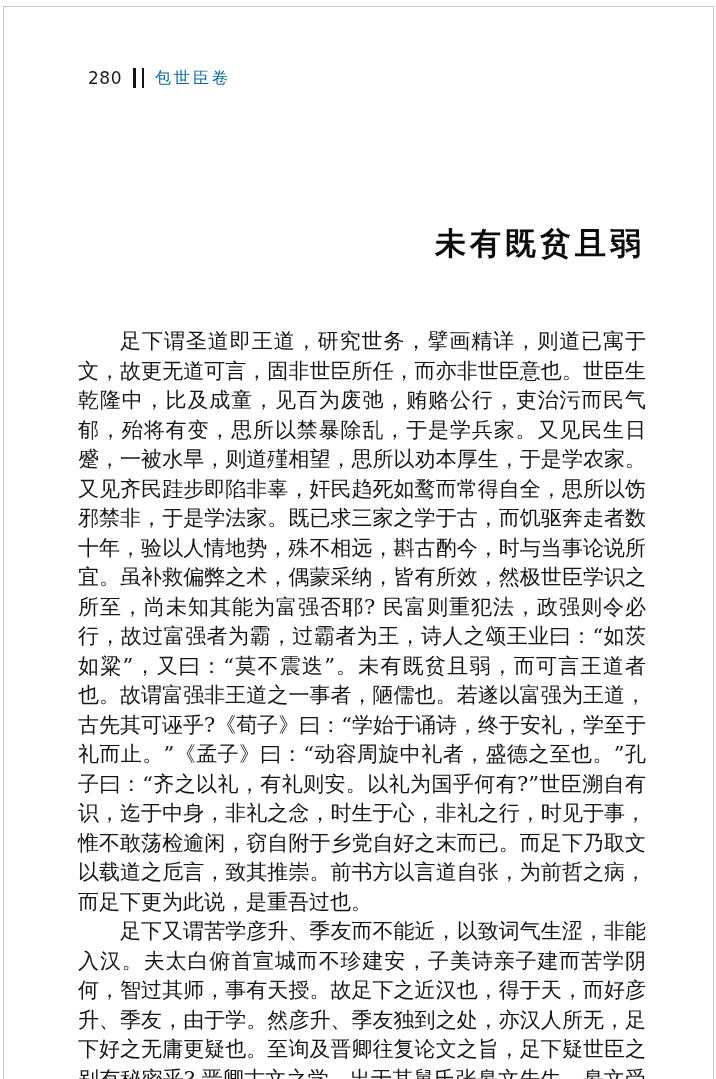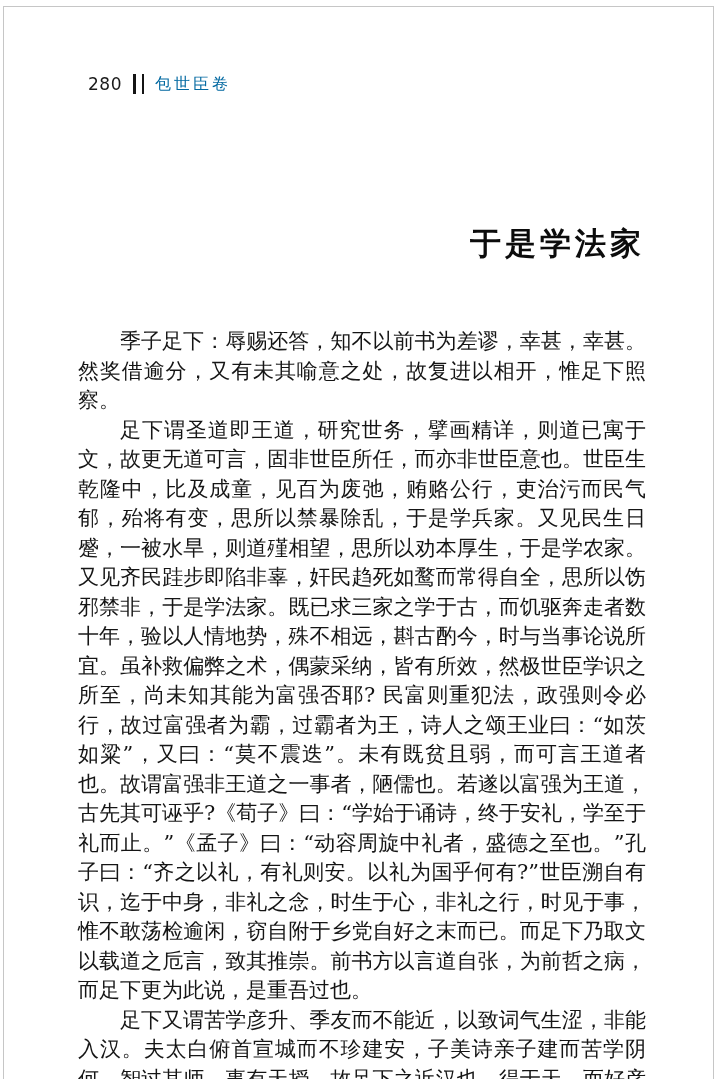--- a/index.html
+++ b/index.html
@@ -24,21 +24,21 @@
     right: 2px;
     bottom: -2px;
     border: 1px solid #c6c6c6;
     border-bottom: none;
     pointer-events: none;
   }
   
   .running-head {
     position: absolute;
     left: 88px;
-    top: 74px;
+    top: 68px;
     display: flex;
     align-items: center;
     gap: 11px;
   }
   .page-number {
     font-family: "DejaVu Sans", "Liberation Sans", sans-serif;
     font-size: 17px;
     font-weight: 500;
     color: #1b1b1b;
     letter-spacing: 0.5px;
@@ -92,21 +92,20 @@
 <div class="page">
 
   <div class="scan-frame"></div>
 
   <div class="running-head">
     <span class="page-number">280</span>
     <span class="double-bar"></span>
     <span class="book-title">包世臣卷</span>
   </div>
 
-  <h1 class="chapter-title">于是学法家</h1>
+  <h1 class="chapter-title">未有既贫且弱</h1>
 
   <div class="body-text">
-    <p>季子足下：辱赐还答，知不以前书为差谬，幸甚，幸甚。然奖借逾分，又有未其喻意之处，故复进以相开，惟足下照察。</p>
     <p>足下谓圣道即王道，研究世务，擘画精详，则道已寓于文，故更无道可言，固非世臣所任，而亦非世臣意也。世臣生乾隆中，比及成童，见百为废弛，贿赂公行，吏治污而民气郁，殆将有变，思所以禁暴除乱，于是学兵家。又见民生日蹙，一被水旱，则道殣相望，思所以劝本厚生，于是学农家。又见齐民跬步即陷非辜，奸民趋死如鹜而常得自全，思所以饬邪禁非，于是学法家。既已求三家之学于古，而饥驱奔走者数十年，验以人情地势，殊不相远，斟古酌今，时与当事论说所宜。虽补救偏弊之术，偶蒙采纳，皆有所效，然极世臣学识之所至，尚未知其能为富强否耶? 民富则重犯法，政强则令必行，故过富强者为霸，过霸者为王，诗人之颂王业曰：“如茨如粱”，又曰：“莫不震迭”。未有既贫且弱，而可言王道者也。故谓富强非王道之一事者，陋儒也。若遂以富强为王道，古先其可诬乎?《荀子》曰：“学始于诵诗，终于安礼，学至于礼而止。”《孟子》曰：“动容周旋中礼者，盛德之至也。”孔子曰：“齐之以礼，有礼则安。以礼为国乎何有?”世臣溯自有识，迄于中身，非礼之念，时生于心，非礼之行，时见于事，惟不敢荡检逾闲，窃自附于乡党自好之末而已。而足下乃取文以载道之卮言，致其推崇。前书方以言道自张，为前哲之病，而足下更为此说，是重吾过也。</p>
     <p>足下又谓苦学彦升、季友而不能近，以致词气生涩，非能入汉。夫太白俯首宣城而不珍建安，子美诗亲子建而苦学阴何，智过其师，事有天授。故足下之近汉也，得于天，而好彦升、季友，由于学。然彦升、季友独到之处，亦汉人所无，足下好之无庸更疑也。至询及晋卿往复论文之旨，足下疑世臣之别有秘密乎? 晋卿古文之学，出于其舅氏张皋文先生，皋文受于刘才甫之弟子王悔生，盖即熙甫、望溪相承之法。而晋</p>
   </div>
 
 </div>
 
 </body></html>

